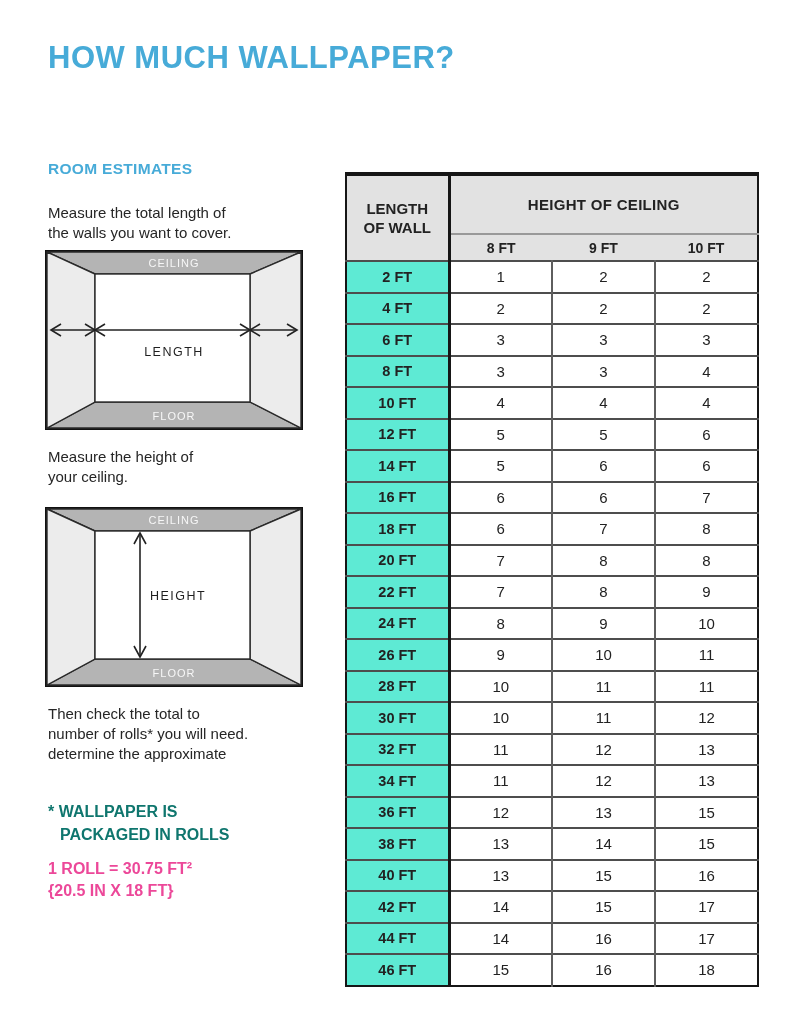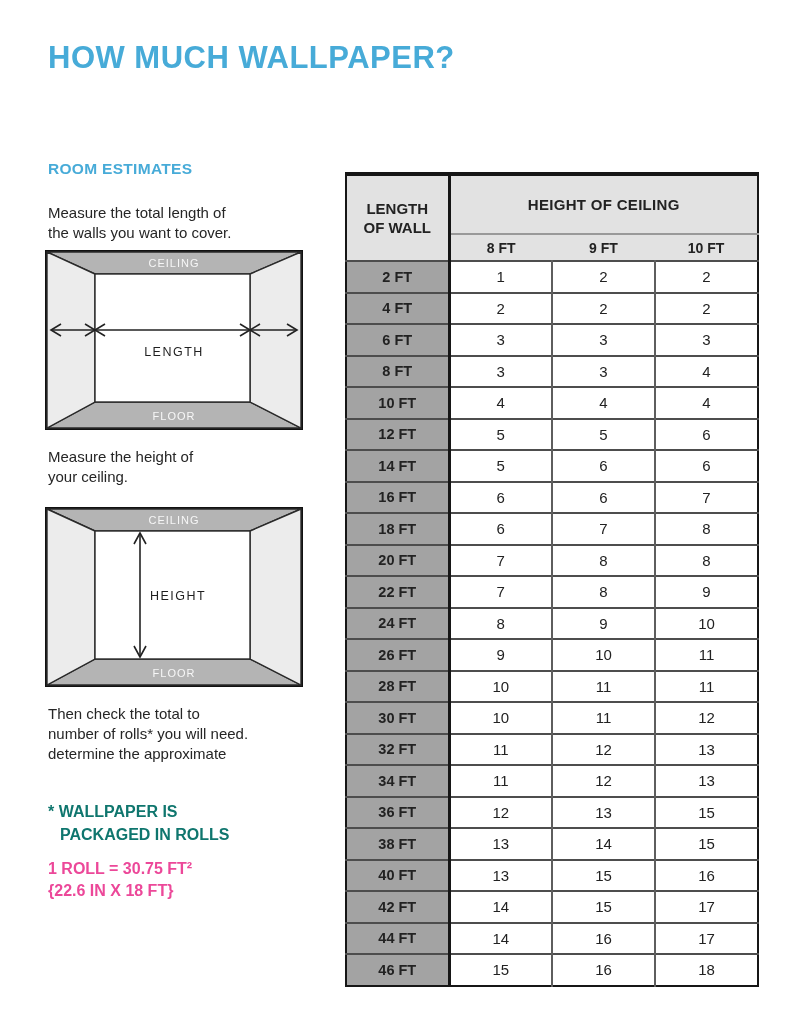--- a/index.html
+++ b/index.html
@@ -85,21 +85,21 @@
     font-size: 15px;
     line-height: 19px;
   }
   .span-header { font-size: 15px; letter-spacing: 0.3px; }
   tr.hdr-row1 { height: 60px; }
   tr.hdr-row2 { height: 27px; }
   tr.hdr-row2 th { border-top: 2px solid #999999; font-size: 14px; }
   
   tbody tr { height: 31.5px; border-top: 2px solid #4d4d4d; }
   tbody th {
-    background: #a3a3a3;
+    background: #5eead4;
     font-weight: bold;
     font-size: 14.5px;
     border-right: 3px solid #161616;
   }
   tbody td { background: #ffffff; }
   tbody td + td { border-left: 2px solid #5e5e5e; }
 
   svg text { font-family: "Liberation Sans", sans-serif; }
 </style>
 </head>
@@ -165,21 +165,21 @@
     <div>determine the approximate</div>
   </div>
 
   <div class="footnote">
     <div>* WALLPAPER IS</div>
     <div class="indent">PACKAGED IN ROLLS</div>
   </div>
 
   <div class="rollinfo">
     <div>1 ROLL = 30.75 FT²</div>
-    <div>{22.6 IN X 18 FT}</div>
+    <div>{20.5 IN X 18 FT}</div>
   </div>
 
 
   <table class="rolls">
     <colgroup>
         <col>
         <col>
         <col>
         <col>
       </colgroup>

